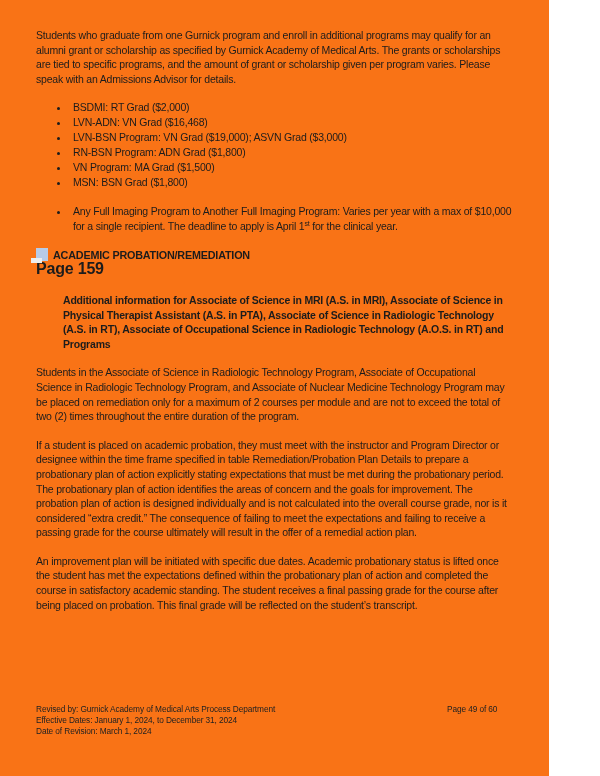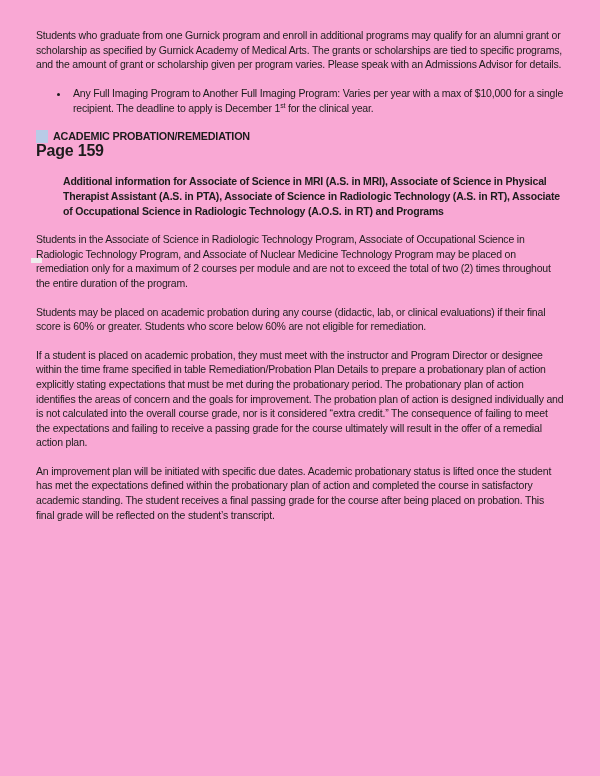--- a/index.html
+++ b/index.html
@@ -5,23 +5,23 @@
   * { margin: 0; padding: 0; box-sizing: border-box; }
   html, body { background: #ffffff; }
   body {
     width: 600px; height: 776px;
     font-family: "Liberation Sans", sans-serif;
     color: #1c1c1c;
     -webkit-font-smoothing: antialiased;
   }
   .page {
     position: relative;
-    width: 600px; height: 776px;
+    width: 549px; height: 776px;
     padding: 28px 36px 0 36px;
-    background: #f9a8d4;
+    background: #f97316;
     overflow: hidden;
   }
   .para {
     font-size: 10.5px;
     line-height: 14.6px;
     letter-spacing: -0.2px;
     margin-bottom: 14px;
   }
   .list-heading {
     font-size: 10.5px;
@@ -90,34 +90,47 @@
     white-space: nowrap;
   }
 </style>
 </head>
 <body>
 
 <div class="page">
 
   <p class="para">Students who graduate from one Gurnick program and enroll in additional programs may qualify for an alumni grant or scholarship as specified by Gurnick Academy of Medical Arts. The grants or scholarships are tied to specific programs, and the amount of grant or scholarship given per program varies. Please speak with an Admissions Advisor for details.</p>
 
+  <ul class="bullet-list">
+    <li>BSDMI: RT Grad ($2,000)</li>
+    <li>LVN-ADN: VN Grad ($16,468)</li>
+    <li>LVN-BSN Program: VN Grad ($19,000); ASVN Grad ($3,000)</li>
+    <li>RN-BSN Program: ADN Grad ($1,800)</li>
+    <li>VN Program: MA Grad ($1,500)</li>
+    <li>MSN: BSN Grad ($1,800)</li>
+  </ul>
 
   <ul class="bullet-list">
-    <li><span>Any Full Imaging Program to Another Full Imaging Program: Varies per year with a max of $10,000 for a single recipient. The deadline to apply is December 1</span><sup class="superscript">st</sup><span> for the clinical year.</span></li>
+    <li><span>Any Full Imaging Program to Another Full Imaging Program: Varies per year with a max of $10,000 for a single recipient. The deadline to apply is April 1</span><sup class="superscript">st</sup><span> for the clinical year.</span></li>
   </ul>
 
   <div class="section-artifact"></div>
 
   <div class="section-head">
     <span class="highlight-square"></span>
     <span class="section-title">ACADEMIC PROBATION/REMEDIATION</span>
   </div>
   <div class="page-ref">Page 159</div>
 
   <p class="para bold-para">Additional information for Associate of Science in MRI (A.S. in MRI), Associate of Science in Physical Therapist Assistant (A.S. in PTA), Associate of Science in Radiologic Technology (A.S. in RT), Associate of Occupational Science in Radiologic Technology (A.O.S. in RT) and Programs</p>
 
   <p class="para">Students in the Associate of Science in Radiologic Technology Program, Associate of Occupational Science in Radiologic Technology Program, and Associate of Nuclear Medicine Technology Program may be placed on remediation only for a maximum of 2 courses per module and are not to exceed the total of two (2) times throughout the entire duration of the program.</p>
-  <p class="para">Students may be placed on academic probation during any course (didactic, lab, or clinical evaluations) if their final score is 60% or greater. Students who score below 60% are not eligible for remediation.</p>
   <p class="para">If a student is placed on academic probation, they must meet with the instructor and Program Director or designee within the time frame specified in table Remediation/Probation Plan Details to prepare a probationary plan of action explicitly stating expectations that must be met during the probationary period. The probationary plan of action identifies the areas of concern and the goals for improvement. The probation plan of action is designed individually and is not calculated into the overall course grade, nor is it considered “extra credit.” The consequence of failing to meet the expectations and failing to receive a passing grade for the course ultimately will result in the offer of a remedial action plan.</p>
   <p class="para">An improvement plan will be initiated with specific due dates. Academic probationary status is lifted once the student has met the expectations defined within the probationary plan of action and completed the course in satisfactory academic standing. The student receives a final passing grade for the course after being placed on probation. This final grade will be reflected on the student’s transcript.</p>
 
+  <div class="footer">
+    <div class="footer-line">Revised by: Gurnick Academy of Medical Arts Process Department</div>
+    <div class="footer-line">Effective Dates: January 1, 2024, to December 31, 2024</div>
+    <div class="footer-line">Date of Revision: March 1, 2024</div>
+    <div class="page-num">Page 49 of 60</div>
+  </div>
 
 </div>
 
 </body></html>

